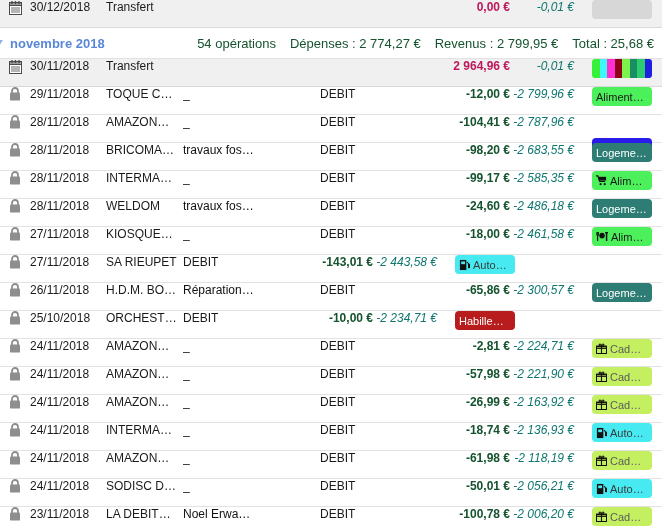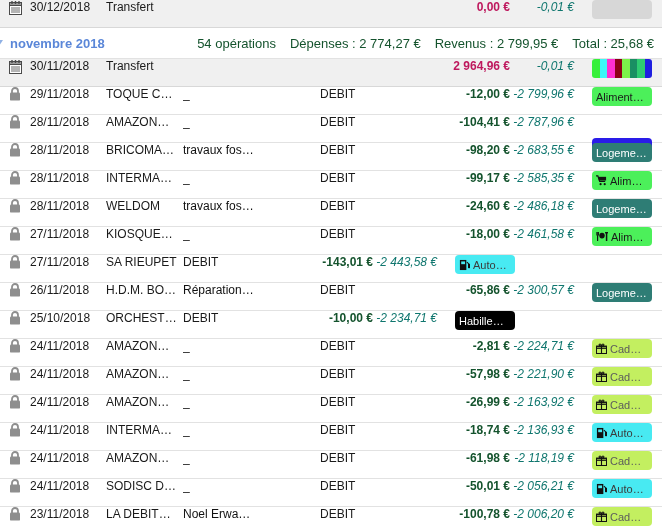--- a/index.html
+++ b/index.html
@@ -336,21 +336,21 @@
             <path d="M3 6V4a3 3 0 0 1 6 0v2" stroke="#8e8e8e" stroke-width="1.8" fill="none"></path>
             <rect x="1" y="5.6" width="10" height="8" rx="1.2" fill="#8e8e8e"></rect>
           </svg>
         </div>
         <div class="c-date">25/10/2018</div>
         <div class="c-payee">ORCHEST…</div>
         <div class="c-type">DEBIT</div>
         <div class="c-amount">-10,00 €</div>
         <div class="c-balance">-2 234,71 €</div>
         <div class="c-cat">
-          <div class="badge" style="background: #000000; color: rgb(255, 255, 255);">
+          <div class="badge" style="background: #b91c1c; color: rgb(255, 255, 255);">
             <span class="blabel">Habillem…</span>
           </div>
         </div>
         <div class="c-act"></div>
       </div>
       <div class="row">
         <div class="c-icon">
           <svg width="12" height="14" viewBox="0 0 12 14">
             <path d="M3 6V4a3 3 0 0 1 6 0v2" stroke="#8e8e8e" stroke-width="1.8" fill="none"></path>
             <rect x="1" y="5.6" width="10" height="8" rx="1.2" fill="#8e8e8e"></rect>

